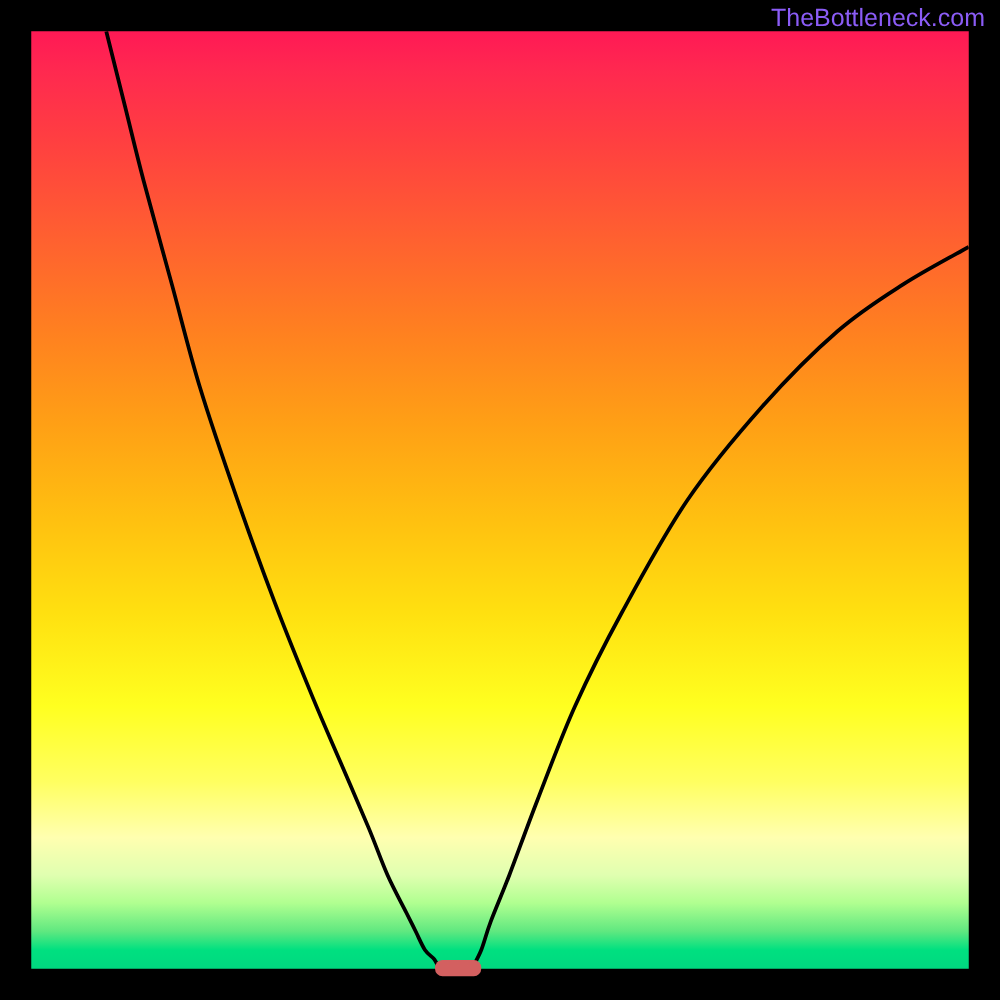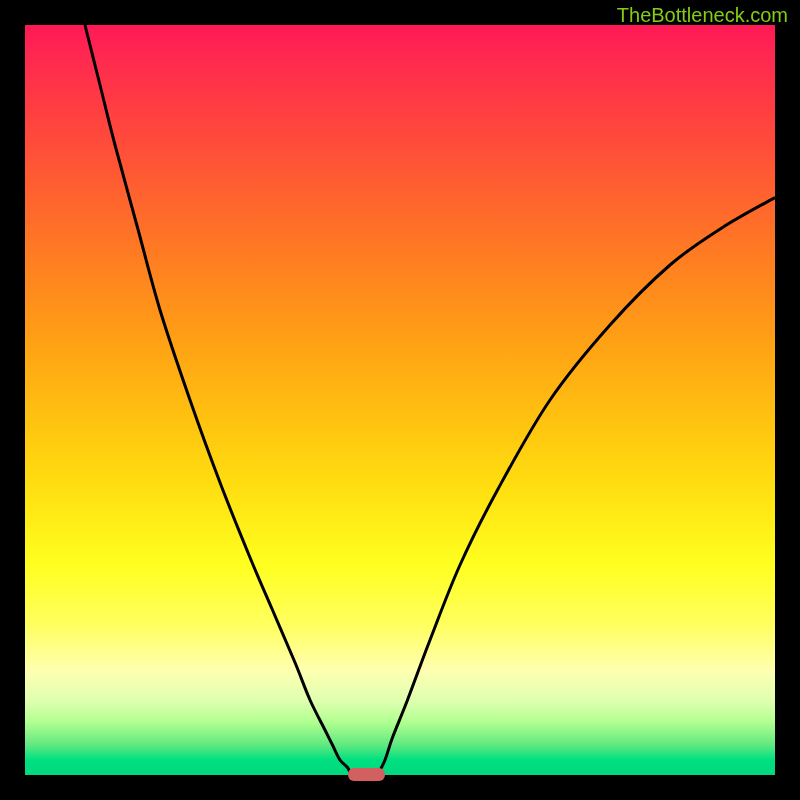--- a/index.html
+++ b/index.html
@@ -13,21 +13,21 @@
       height: 800px;
       background: black;
       position: relative;
       overflow: hidden;
     }
 
     .watermark {
       position: absolute;
       top: 4px;
       right: 12px;
-      color: #84cc16;
+      color: #8b5cf6;
       font-family: Arial, sans-serif;
       font-size: 20px;
       z-index: 3;
     }
 
     .chart-area {
       position: absolute;
       left: 25px;
       top: 25px;
       width: 750px;

